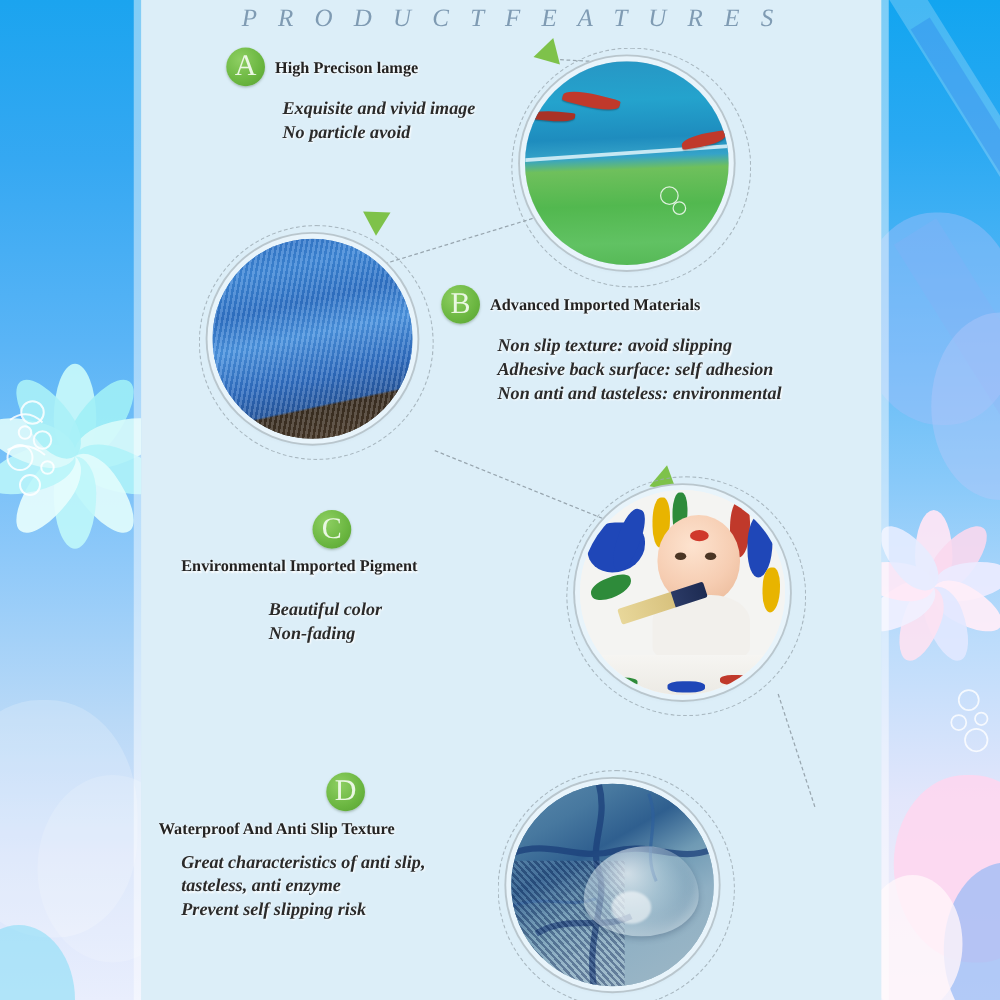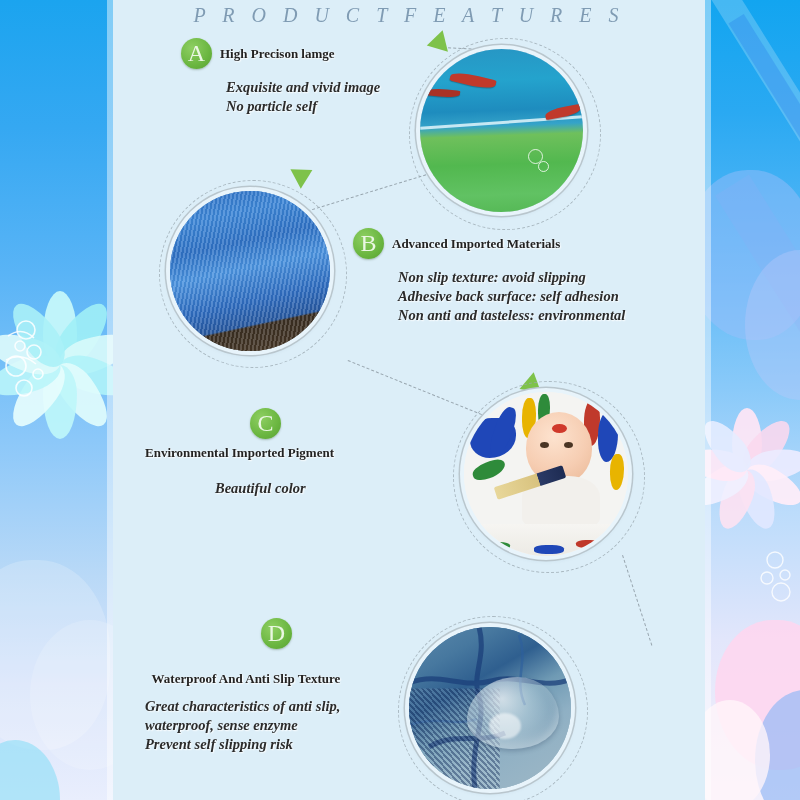--- a/index.html
+++ b/index.html
@@ -186,21 +186,21 @@
     <div class="arrow" style="left:408px;top:372px;border-left:11px solid transparent;border-right:11px solid transparent;border-bottom:19px solid #7ec24a;transform:rotate(10deg);"></div>
     <div class="arrow" style="left:360px;top:688px;border-left:11px solid transparent;border-right:11px solid transparent;border-bottom:19px solid #7ec24a;transform:rotate(22deg);"></div>
 
     <div class="feat" style="left:68px;top:38px;">
       <div class="headrow">
         <div class="badge">A</div>
         <div class="ftitle">High Precison lamge</div>
       </div>
       <div class="flines" style="margin-left:45px;">
         <div>Exquisite and vivid image</div>
-        <div>No particle self</div>
+        <div>No particle avoid</div>
       </div>
     </div>
 
     <div class="ring-dash" style="left:296px;top:38px;width:190px;height:190px;"></div>
     <div class="circ pA" style="left:307px;top:49px;width:163px;height:163px;">
       <div class="photo" style="background:linear-gradient(178deg,#2796c4 0%,#24a3cd 20%,#1e8cbe 38%,#35a3c9 47%,#6fc05c 53%,#52b84f 70%,#61c263 88%,#55b855 100%);">
         <div style="position:absolute;left:0;top:44%;width:100%;height:3px;background:rgba(225,245,250,.85);transform:rotate(-4deg);"></div>
         <div class="fish" style="left:30px;top:26px;width:46px;height:11px;transform:rotate(14deg);"></div>
         <div class="fish" style="left:6px;top:40px;width:34px;height:8px;transform:rotate(6deg);background:#a93226;"></div>
         <div class="fish" style="left:125px;top:58px;width:36px;height:10px;transform:rotate(-10deg);"></div>
@@ -226,20 +226,21 @@
       <div class="photo pB"></div>
     </div>
 
     <div class="feat" style="left:32px;top:408px;">
       <div style="margin-left:105px;">
         <div class="badge">C</div>
       </div>
       <div class="ftitle" style="margin-top:6px;">Environmental Imported Pigment</div>
       <div class="flines" style="margin-left:70px;margin-top:18px;">
         <div>Beautiful color</div>
+        <div>Non-fading</div>
       </div>
     </div>
 
     <div class="ring-dash" style="left:340px;top:381px;width:190px;height:190px;"></div>
     <div class="circ pC" style="left:351px;top:392px;width:164px;height:164px;">
       <div class="photo pC">
         <div class="splat" style="left:6px;top:26px;width:46px;height:40px;background:#1f47b8;"></div>
         <div class="splat" style="left:30px;top:14px;width:18px;height:52px;background:#1f47b8;transform:rotate(18deg);"></div>
         <div class="splat" style="left:58px;top:6px;width:14px;height:40px;background:#e8b400;"></div>
         <div class="splat" style="left:74px;top:2px;width:12px;height:34px;background:#2e8b3a;"></div>
@@ -258,24 +259,24 @@
         <div class="splat" style="left:20px;bottom:6px;width:26px;height:8px;background:#2e8b3a;border-radius:40%;"></div>
         <div class="splat" style="left:70px;bottom:2px;width:30px;height:9px;background:#1f47b8;border-radius:40%;"></div>
         <div class="splat" style="left:112px;bottom:8px;width:24px;height:8px;background:#c0392b;border-radius:40%;"></div>
       </div>
     </div>
 
     <div class="feat" style="left:8px;top:618px;">
       <div style="margin-left:140px;">
         <div class="badge">D</div>
       </div>
-      <div class="ftitle" style="margin-top:22px;margin-left:6px;text-align:right;">Waterproof And Anti Slip Texture</div>
+      <div class="ftitle" style="margin-top:6px;margin-left:6px;">Waterproof And Anti Slip Texture</div>
       <div class="flines" style="margin-left:24px;margin-top:10px;">
         <div>Great characteristics of anti slip,</div>
-        <div>waterproof, sense enzyme</div>
+        <div>tasteless, anti enzyme</div>
         <div>Prevent self slipping risk</div>
       </div>
     </div>
 
     <div class="ring-dash" style="left:285px;top:616px;width:188px;height:188px;"></div>
     <div class="circ pD" style="left:296px;top:627px;width:162px;height:162px;">
       <div class="photo pD">
         <svg class="veins" viewBox="0 0 162 162" preserveAspectRatio="none">
           <g stroke="#1b3f7a" fill="none" stroke-width="5" opacity=".75">
             <path d="M70 0 C78 30 62 48 70 70 C78 92 60 120 66 162"></path>

